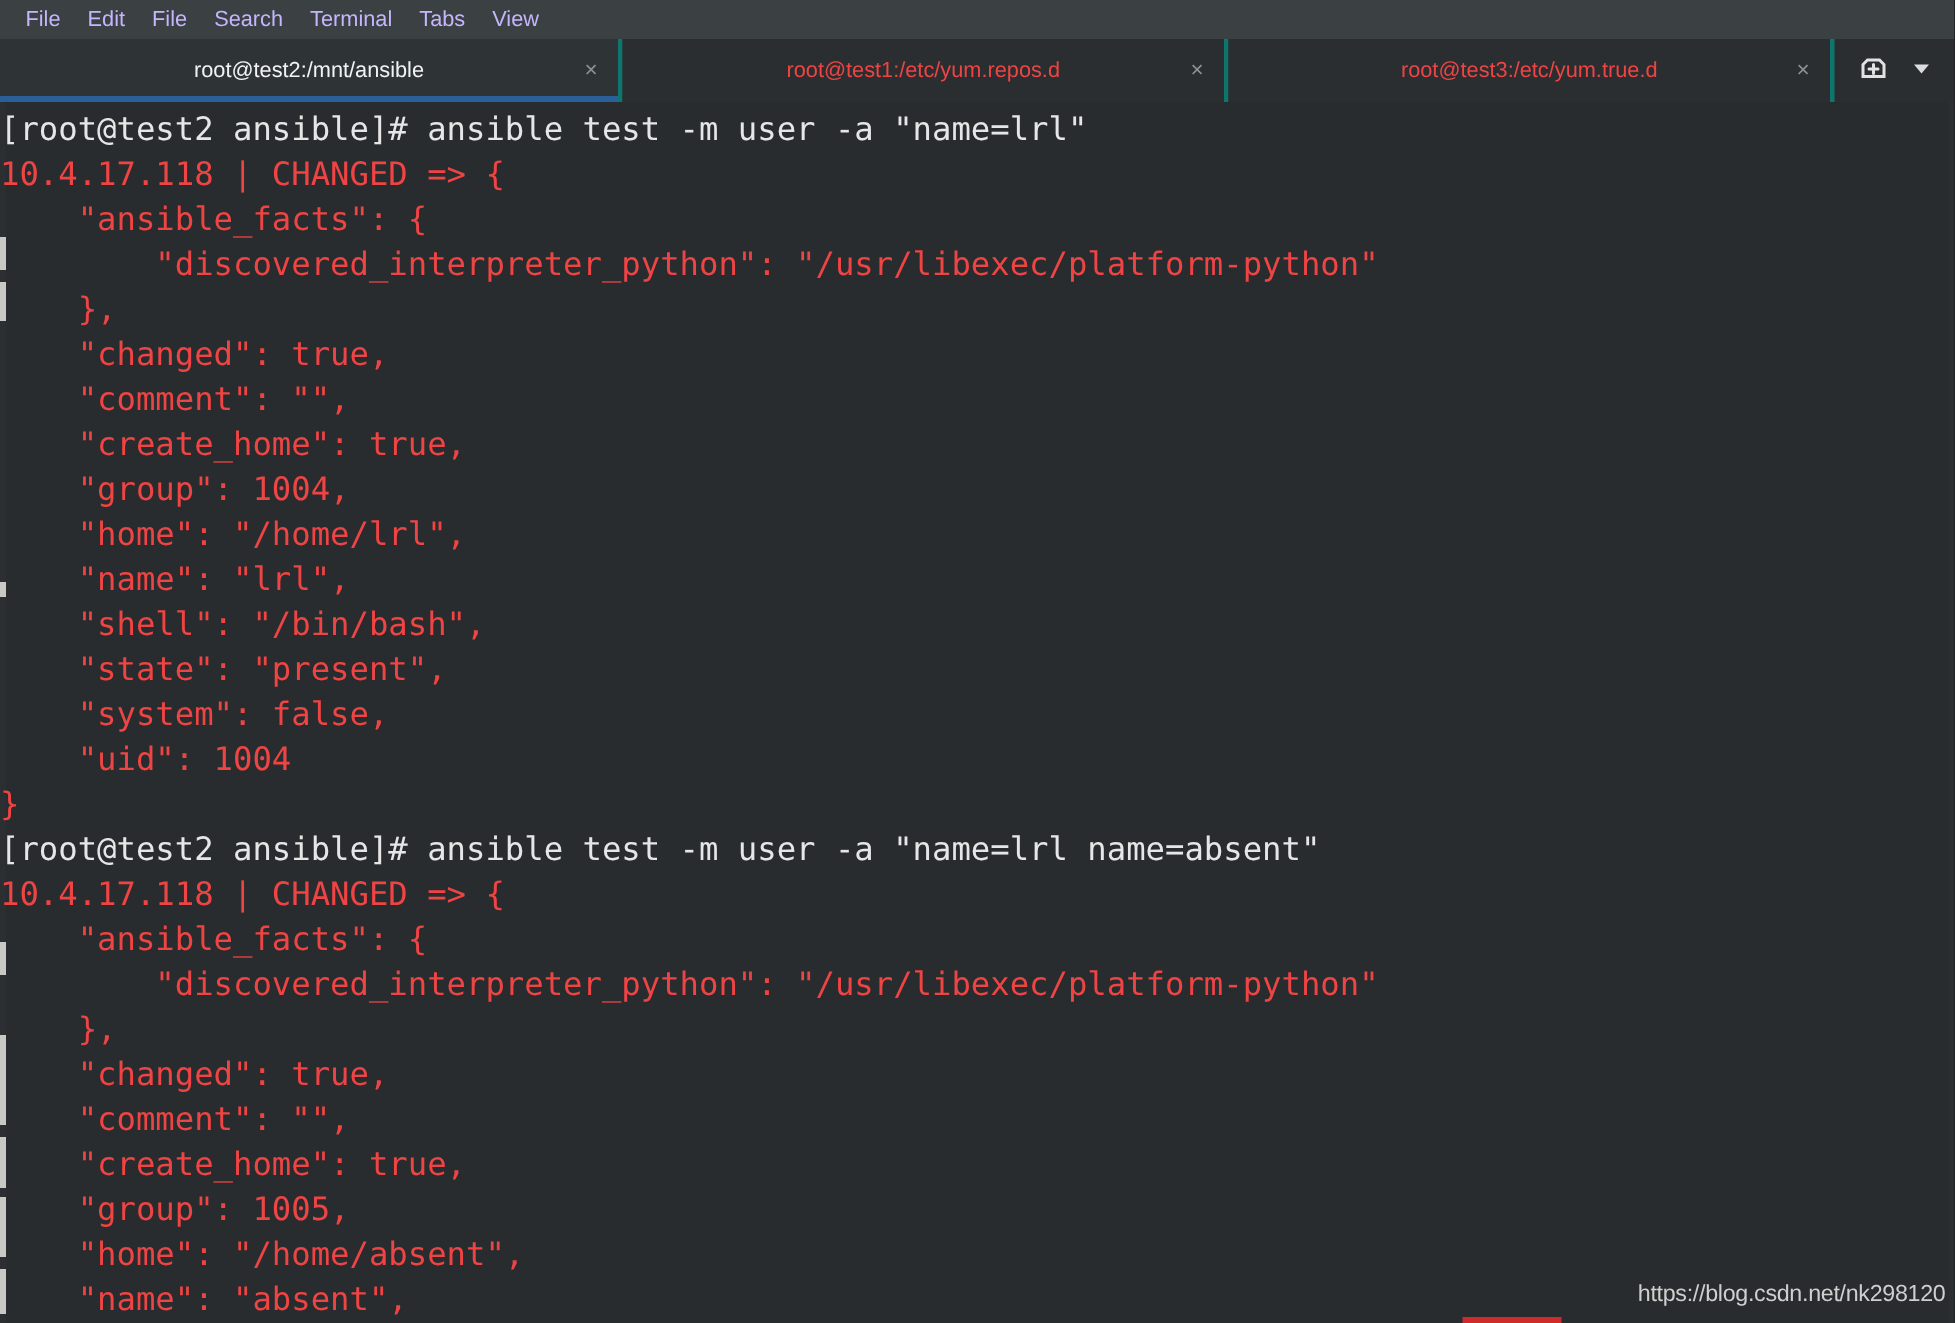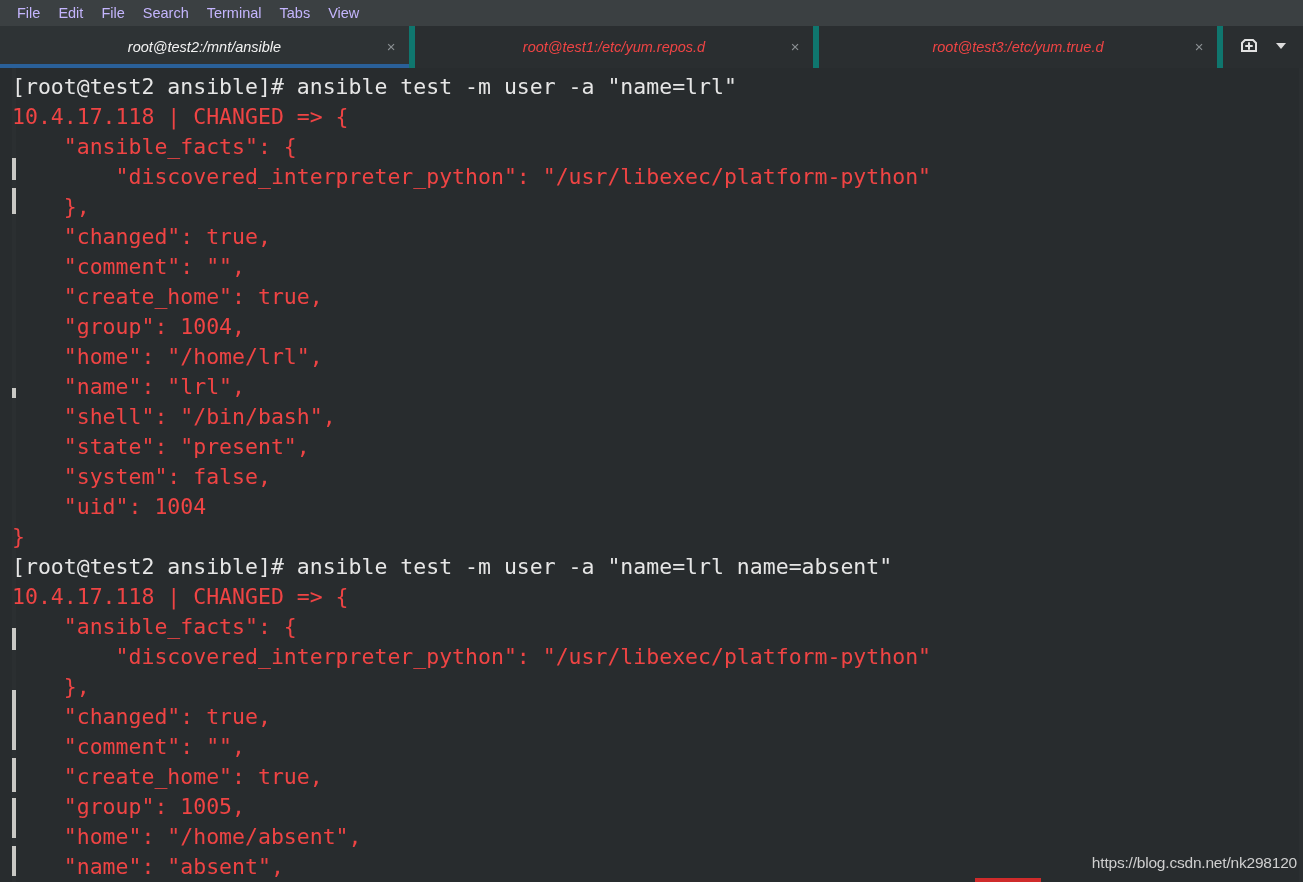--- a/index.html
+++ b/index.html
@@ -52,22 +52,21 @@
     box-sizing: border-box;
   }
   .tab {
     position: relative;
     display: flex;
     align-items: center;
     justify-content: center;
     box-sizing: border-box;
     height: 42px;
     background: #2a2e30;
-    border-right: 6px solid #0f766e;
-    font-style: italic;
+    border-right: 3px solid #0f766e;
   }
   .tab.active {
     background: #2e3335;
   }
   .tab.active::after {
     content: "";
     position: absolute;
     left: 0; right: 0; bottom: 0;
     height: 4px;
     background: #2a6099;
@@ -103,21 +102,21 @@
     margin-left: auto;
   }
   .icon-newtab, .icon-chevron {
     display: block;
     cursor: pointer;
   }
 
   
   .terminal {
     position: absolute;
-    left: 12px; top: 68px;
+    left: 0; top: 68px;
     width: 1110px;
     height: 814px;
     background: #282c2e;
     overflow: hidden;
   }
   .edge-strip {
     position: absolute;
     left: 0; top: 0;
     width: 4px;
     height: 814px;

